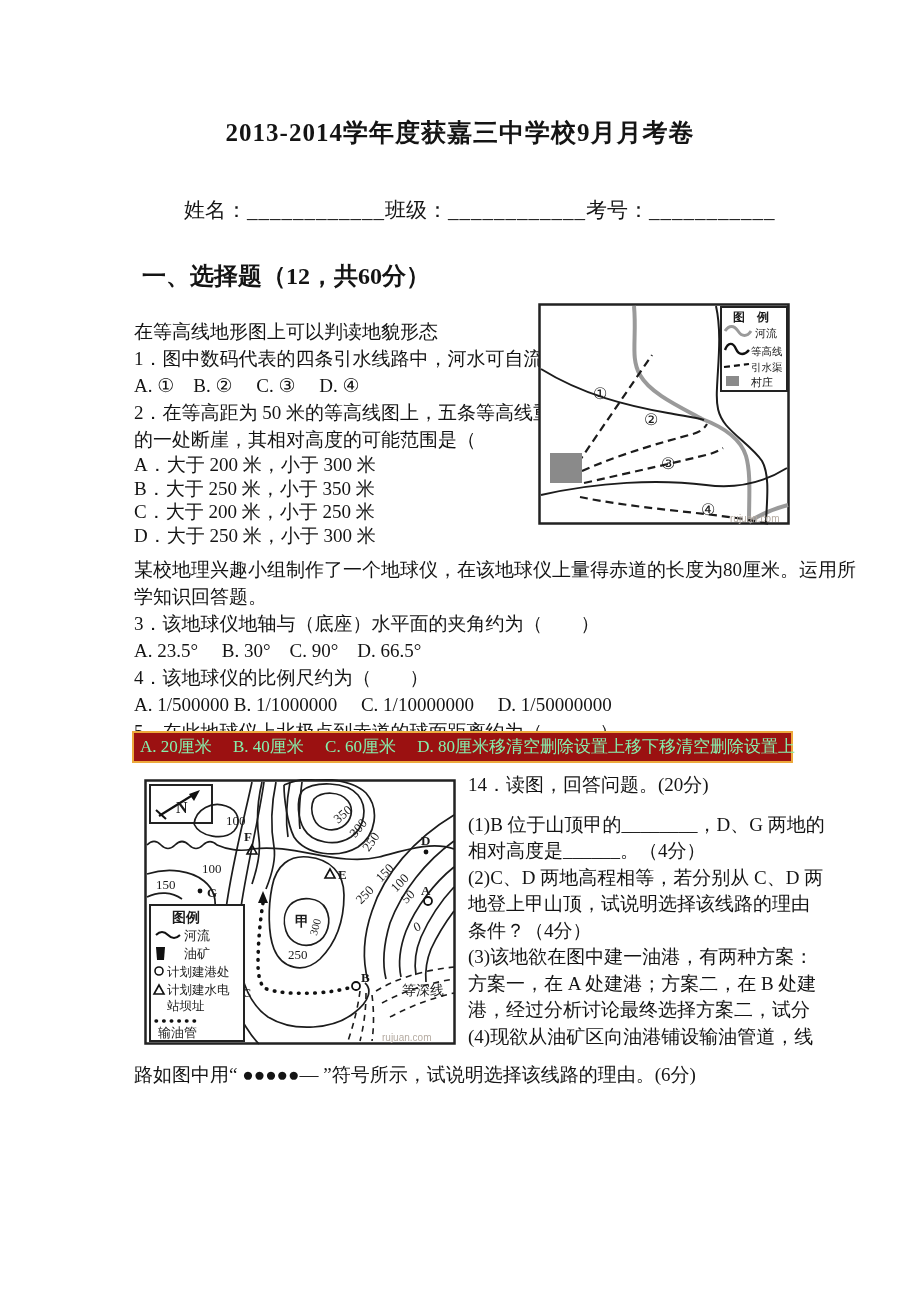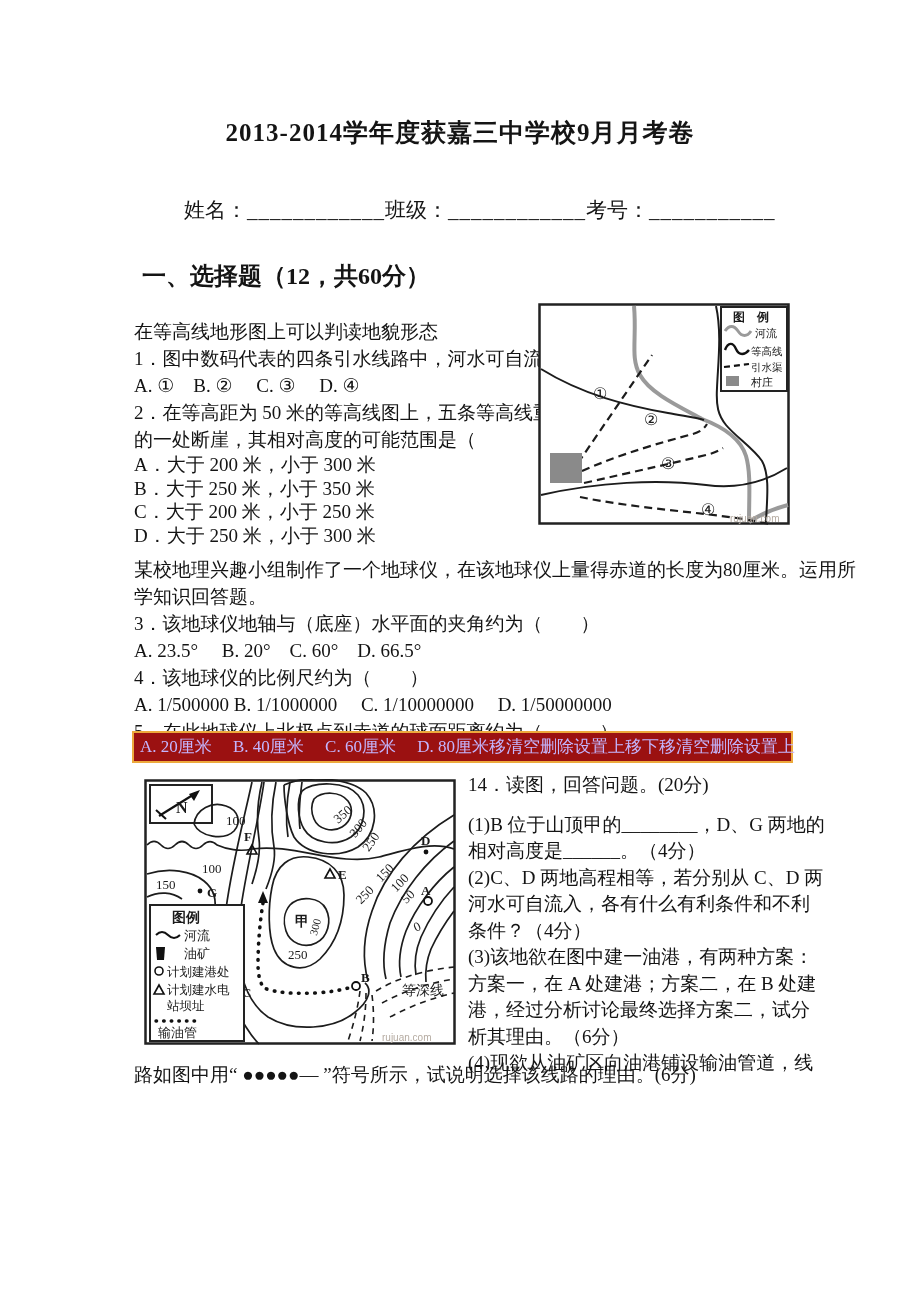--- a/index.html
+++ b/index.html
@@ -85,27 +85,27 @@
       <rect x="188" y="73" width="13" height="10" fill="#8a8a8a"></rect>
       <text x="213" y="83" font-size="11">村庄</text>
     </g>
     <text x="192" y="219" class="wm">rujuan.com</text>
   </svg>
 
   <div class="mid-col">
     <div class="line bold">某校地理兴趣小组制作了一个地球仪，在该地球仪上量得赤道的长度为80厘米。运用所</div>
     <div class="line bold">学知识回答题。</div>
     <div class="line">3．该地球仪地轴与（底座）水平面的夹角约为（　　）</div>
-    <div class="line">A. 23.5°　 B. 20°　C. 60°　D. 66.5°</div>
+    <div class="line">A. 23.5°　 B. 30°　C. 90°　D. 66.5°</div>
     <div class="line">4．该地球仪的比例尺约为（　　）</div>
     <div class="line">A. 1/500000 B. 1/1000000　 C. 1/10000000　 D. 1/50000000</div>
     <div class="line">5．在此地球仪上北极点到赤道的球面距离约为（　　　）</div>
   </div>
 
-  <div class="red-bar" id="red-bar" style="background: rgb(155, 17, 17); border: 2px solid rgb(237, 169, 60); color: #c4b5fd;">A. 20厘米　 B. 40厘米　 C. 60厘米　 D. 80厘米移清空删除设置上移下移清空删除设置上</div>
+  <div class="red-bar" id="red-bar" style="background: rgb(155, 17, 17); border: 2px solid rgb(237, 169, 60); color: #86efac;">A. 20厘米　 B. 40厘米　 C. 60厘米　 D. 80厘米移清空删除设置上移下移清空删除设置上</div>
 
   <svg class="map2" width="312" height="266" viewBox="0 0 312 266">
     <rect x="1.5" y="1.5" width="309" height="263" fill="#fff" stroke="#222" stroke-width="2.5"></rect>
     <g>
       <rect x="6" y="6" width="62" height="38" fill="#fff" stroke="#222" stroke-width="2"></rect>
       <line x1="15" y1="37" x2="52" y2="14" stroke="#111" stroke-width="2.2"></line>
       <polygon points="56,11 45,15 50,22" fill="#111"></polygon>
       <line x1="12" y1="31" x2="22" y2="40" stroke="#111" stroke-width="2"></line>
       <text x="32" y="34" font-size="16" font-weight="bold">N</text>
     </g>
@@ -190,24 +190,23 @@
     </g>
     <text x="238" y="262" class="wm">rujuan.com</text>
   </svg>
 
   <div class="right-col">
     <div class="line">14．读图，回答问题。(20分)</div>
     <div class="q14-gap"></div>
     <div class="line">(1)B 位于山顶甲的________，D、G 两地的</div>
     <div class="line">相对高度是______。（4分）</div>
     <div class="line">(2)C、D 两地高程相等，若分别从 C、D 两</div>
-    <div class="line">河水可自流入，各有什么有利条件和不利</div>
+    <div class="line">地登上甲山顶，试说明选择该线路的理由</div>
     <div class="line">条件？（4分）</div>
     <div class="line">(3)该地欲在图中建一油港，有两种方案：</div>
     <div class="line">方案一，在 A 处建港；方案二，在 B 处建</div>
     <div class="line">港，经过分析讨论最终选择方案二，试分</div>
-    <div class="line">析其理由。（6分）</div>
     <div class="line">(4)现欲从油矿区向油港铺设输油管道，线</div>
   </div>
 
   <div class="bottom-line">路如图中用“ ●●●●●— ”符号所示，试说明选择该线路的理由。(6分)</div>
 
 </div>
 
 </body></html>

